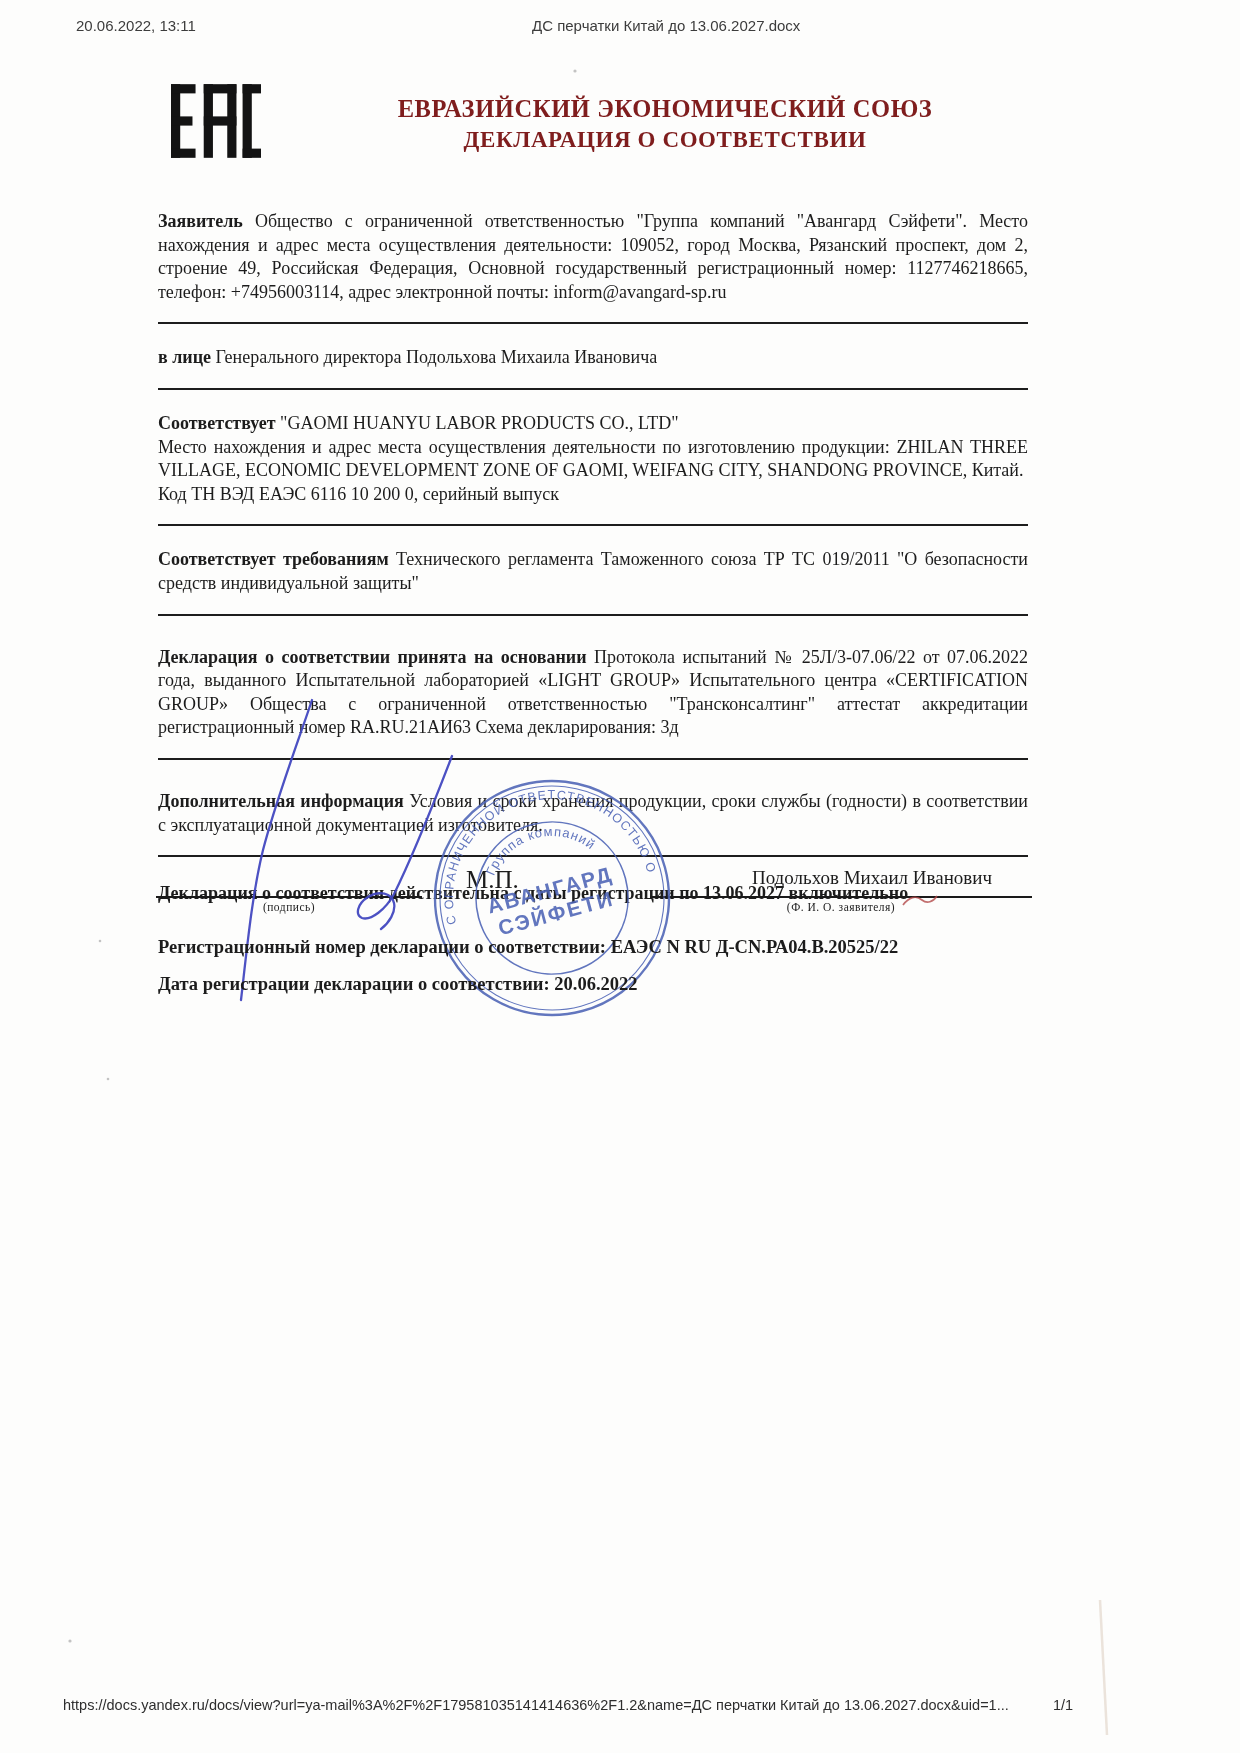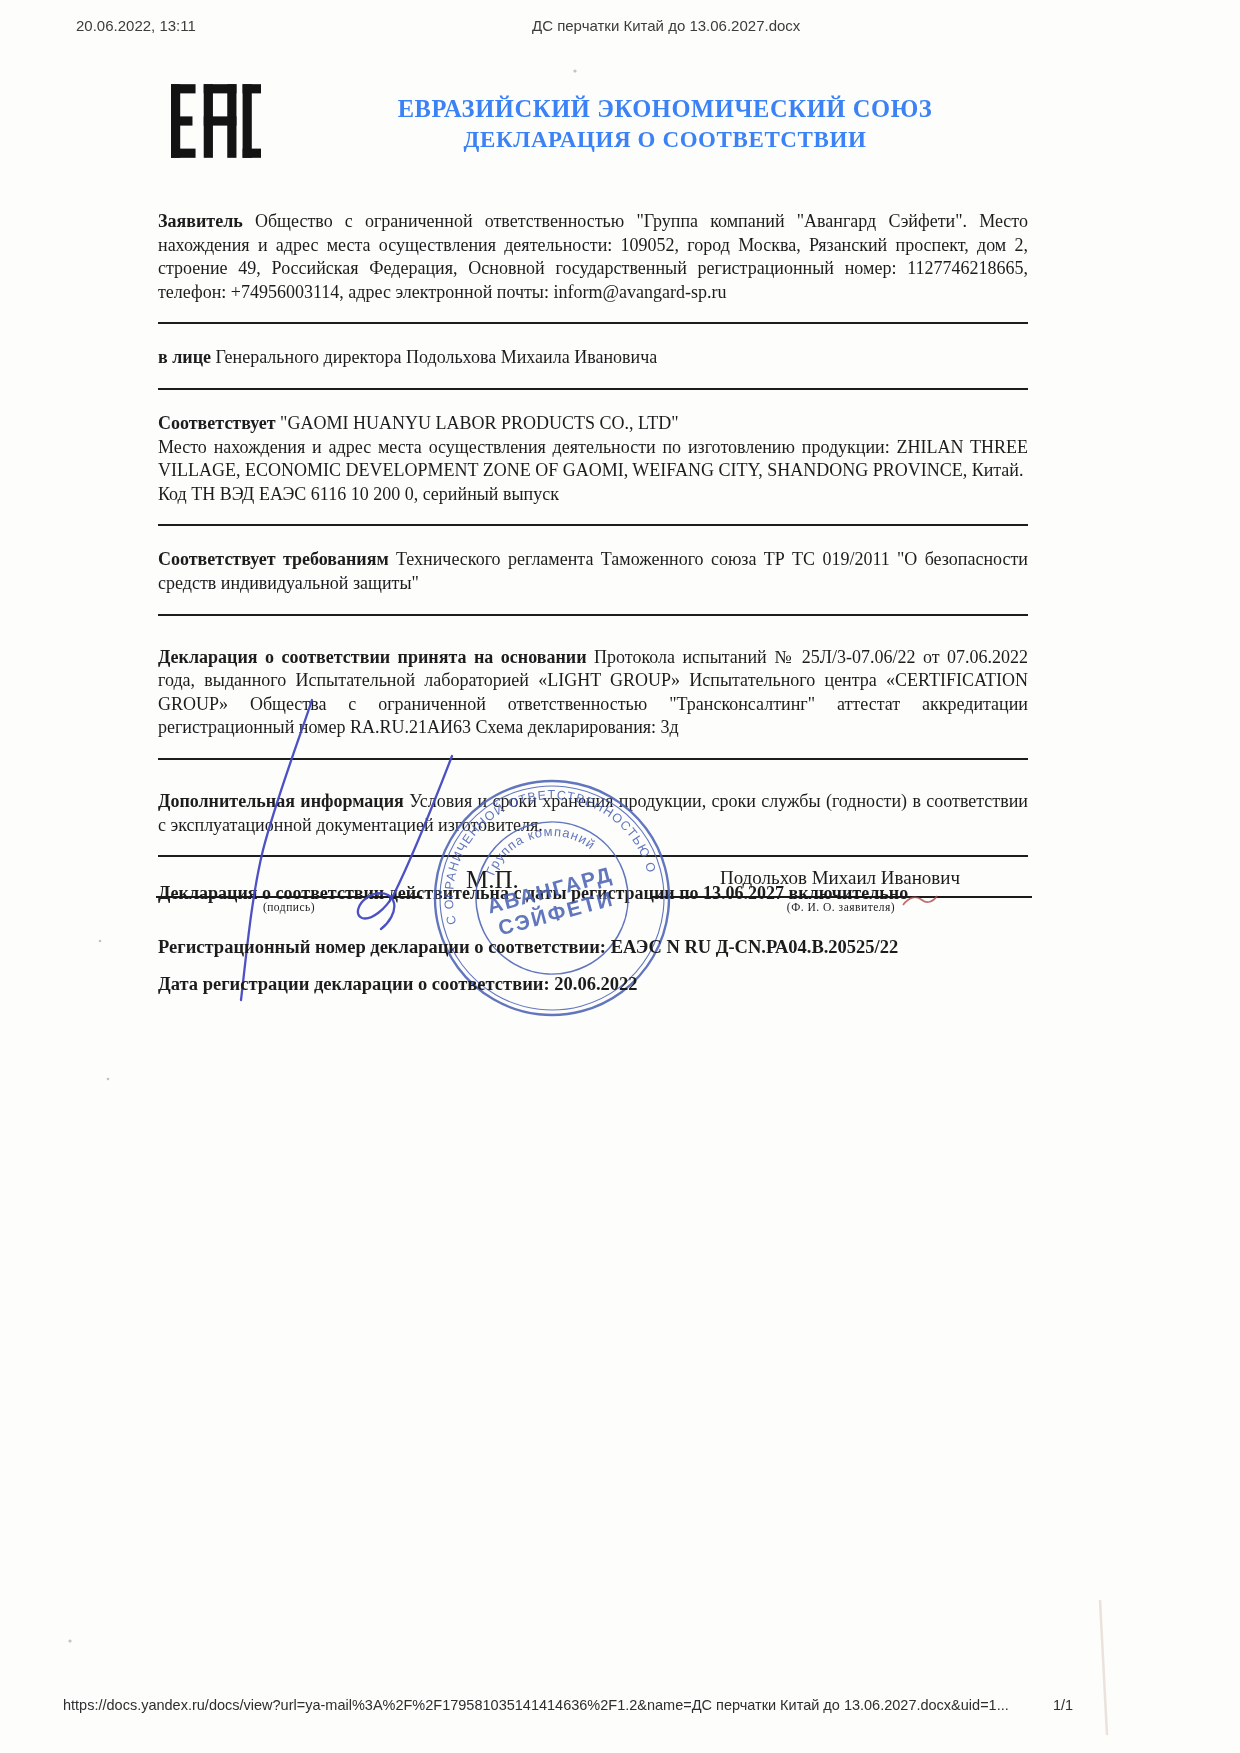--- a/index.html
+++ b/index.html
@@ -15,21 +15,21 @@
   .pg-footer{position:absolute;top:1697px;left:0;width:100%;
     font-family:"Liberation Sans",sans-serif;font-size:14.5px;color:#2e2e2e;}
   .ftr-url{position:absolute;left:63px;white-space:nowrap;}
   .ftr-page{position:absolute;left:1053px;}
 
   
   .eac-logo{position:absolute;left:171px;top:84px;width:90px;height:74px;}
 
   
   .doc-title{position:absolute;left:340px;top:95px;width:650px;text-align:center;
-    font-weight:bold;color:#3b82f6;}
+    font-weight:bold;color:#7f1d1d;}
   .title-l1{font-size:24.5px;letter-spacing:.6px;}
   .title-l2{font-size:23px;letter-spacing:.6px;margin-top:4px;}
 
   
   .doc-body{position:absolute;left:158px;top:188px;width:870px;
     font-size:18px;line-height:23.6px;text-align:justify;}
   .sec{border-bottom:2px solid #1d1d1d;padding:1px 0 18px;margin-top:21px;}
   .sec.thick{border-bottom-width:2.5px;}
   .sec.gap{padding-top:9px;}
   .sec.nb{border-bottom:none;padding-top:4px;}
@@ -39,21 +39,21 @@
 
   
   .mp-label{position:absolute;left:466px;top:866px;font-size:25px;}
   .sig-line{position:absolute;top:896px;height:2px;background:#1a1a1a;}
   .sig-line.left{left:156px;width:266px;}
   .sig-line.right{left:650px;width:382px;}
   .sig-caption{position:absolute;top:901px;font-size:11.5px;letter-spacing:.5px;
     text-align:center;color:#222;}
   .cap-left{left:156px;width:266px;}
   .cap-right{left:650px;width:382px;}
-  .declarant-name{position:absolute;left:645px;top:867px;width:390px;
+  .declarant-name{position:absolute;left:677px;top:867px;width:390px;
     text-align:center;font-size:19px;}
 
   
   .reg-line{position:absolute;left:158px;font-weight:bold;font-size:18.5px;white-space:nowrap;}
   .reg-number{top:937px;}
   .reg-date{top:974px;}
 
   
   .stamp{position:absolute;left:427px;top:773px;width:250px;height:250px;
     transform:rotate(-15deg);opacity:.88;}

